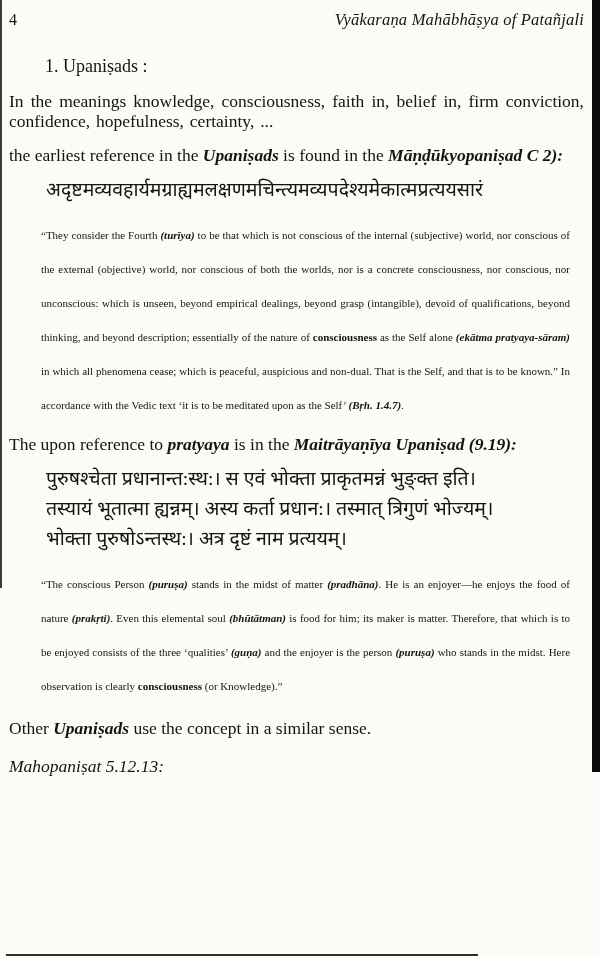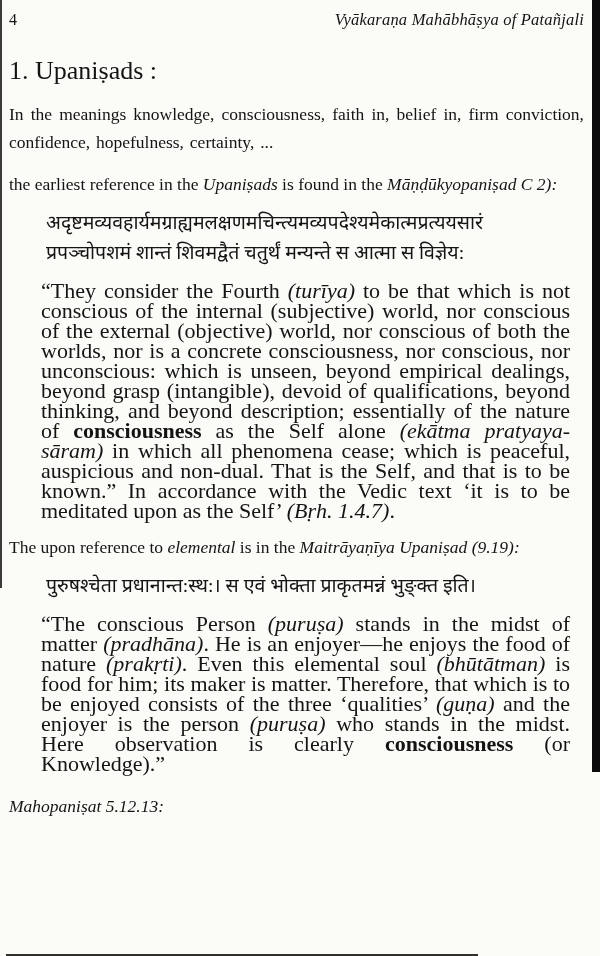--- a/index.html
+++ b/index.html
@@ -16,34 +16,34 @@
 
   
   .edge-right  { position:absolute; top:0; right:0; width:8px; height:772px; background:#0b0b0b; }
   .edge-left   { position:absolute; top:0; left:0; width:2px; height:588px; background:#3a3a38; }
   .edge-bottom { position:absolute; bottom:0; left:6px; width:472px; height:2px; background:#33302c; }
 
   .hdr { position:relative; height:24px; }
   .pageno { position:absolute; left:0; top:1px; font-size:16px; }
   .rtitle { display:block; text-align:right; font-style:italic; font-size:16.5px; letter-spacing:.2px; }
 
-  .heading { font-size:26px; font-weight:normal; margin-top:22px; }
+  .heading { font-size:18px; font-weight:normal; margin-top:22px;margin-left:36px; }
 
-  p.body { font-size:17.5px; line-height:28px; }
+  p.body { font-size:17.5px; line-height:20px; }
   .just { text-align:justify; }
-  .i { font-style:italic; }
+  .i { font-style:italic;font-weight:bold; }
   .b { font-weight:bold; }
 
   .p-meanings  { margin-top:14px; word-spacing:1.5px; }
   .p-earliest  { margin-top:14px; }
 
   .verse { margin:10px 0 0 37px; font-size:19.5px; line-height:30px; }
   .verse div { white-space:nowrap; }
 
-  .quote { margin:13px 14px 0 32px; font-size:22px; line-height:20px; text-align:justify; }
+  .quote { margin:13px 14px 0 32px; font-size:11px; line-height:34px; text-align:justify; }
 
   .p-nextref   { margin-top:12px; }
   .p-other     { margin-top:15px; }
   .p-following { margin-top:17px; word-spacing:1.5px; }
   .p-mahref    { margin-top:18px; font-style:italic; }
 </style>
 </head>
 <body>
 
 <div class="page">
@@ -58,30 +58,32 @@
   </div>
 
   <h2 class="heading">1. Upaniṣads :</h2>
 
   <p class="body just p-meanings">In the meanings knowledge, consciousness, faith in, belief in, firm conviction, confidence, hopefulness, certainty, ...</p>
 
   <p class="body p-earliest"><span>the earliest reference in the </span><span class="i">Upaniṣads</span><span> is found in the </span><span class="i">Māṇḍūkyopaniṣad C 2):</span></p>
 
   <div class="verse">
     <div>अदृष्टमव्यवहार्यमग्राह्यमलक्षणमचिन्त्यमव्यपदेश्यमेकात्मप्रत्ययसारं</div>
-    <div>प्रपञ्चोपशमं शान्तं शिवमद्वैतं चतुर्थं मन्यन्ते स आत्मा स विज्ञेय:</div>
   </div>
 
   <p class="quote"><span>“They consider the Fourth </span><span class="i">(turīya)</span><span> to be that which is not conscious of the internal (subjective) world, nor conscious of the external (objective) world, nor conscious of both the worlds, nor is a concrete consciousness, nor conscious, nor unconscious: which is unseen, beyond empirical dealings, beyond grasp (intangible), devoid of qualifications, beyond thinking, and beyond description; essentially of the nature of </span><span class="b">consciousness</span><span> as the Self alone </span><span class="i">(ekātma pratyaya-sāram)</span><span> in which all phenomena cease; which is peaceful, auspicious and non-dual. That is the Self, and that is to be known.” In accordance with the Vedic text ‘it is to be meditated upon as the Self’ </span><span class="i">(Bṛh. 1.4.7)</span><span>.</span></p>
 
-  <p class="body p-nextref"><span>The upon reference to </span><span class="i">elemental</span><span> is in the </span><span class="i">Maitrāyaṇīya Upaniṣad (9.19):</span></p>
+  <p class="body p-nextref"><span>The upon reference to </span><span class="i">pratyaya</span><span> is in the </span><span class="i">Maitrāyaṇīya Upaniṣad (9.19):</span></p>
 
   <div class="verse">
     <div>पुरुषश्चेता प्रधानान्त:स्थ:। स एवं भोक्ता प्राकृतमन्नं भुङ्क्त इति।</div>
+    <div>तस्यायं भूतात्मा ह्यन्नम्। अस्य कर्ता प्रधान:। तस्मात् त्रिगुणं भोज्यम्।</div>
+    <div>भोक्ता पुरुषोऽन्तस्थ:। अत्र दृष्टं नाम प्रत्ययम्।</div>
   </div>
 
   <p class="quote"><span>“The conscious Person </span><span class="i">(puruṣa)</span><span> stands in the midst of matter </span><span class="i">(pradhāna)</span><span>. He is an enjoyer—he enjoys the food of nature </span><span class="i">(prakṛti)</span><span>. Even this elemental soul </span><span class="i">(bhūtātman)</span><span> is food for him; its maker is matter. Therefore, that which is to be enjoyed consists of the three ‘qualities’ </span><span class="i">(guṇa)</span><span> and the enjoyer is the person </span><span class="i">(puruṣa)</span><span> who stands in the midst. Here observation is clearly </span><span class="b">consciousness</span><span> (or Knowledge).”</span></p>
 
+  <p class="body p-other"><span>Other </span><span class="i">Upaniṣads</span><span> use the concept in a similar sense.</span></p>
 
 
   <p class="body p-mahref">Mahopaniṣat 5.12.13:</p>
 
 </div>
 
 </body></html>

